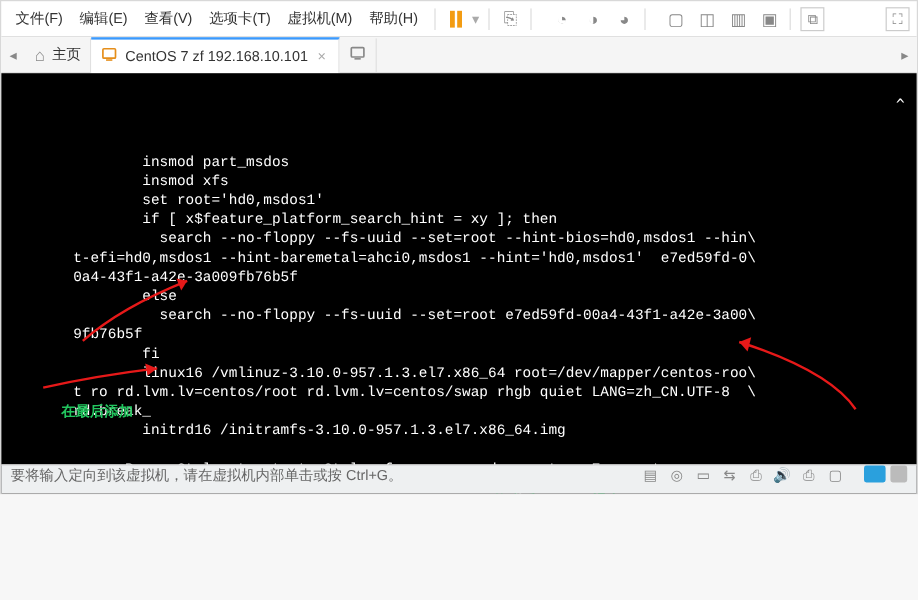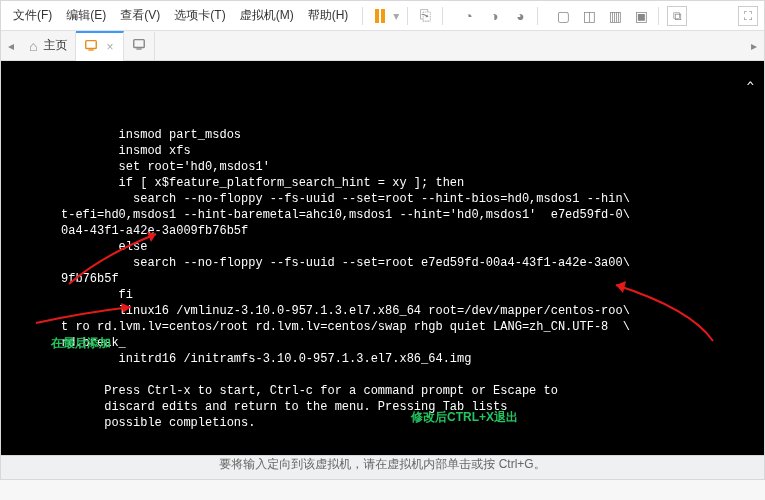--- a/index.html
+++ b/index.html
@@ -1,36 +1,36 @@
 <!DOCTYPE html>
 <html><head>
 <meta charset="utf-8">
 <style>
   * { box-sizing: border-box; }
   html,body { margin:0; padding:0; font-family:"Microsoft YaHei",Arial,sans-serif; font-size:12px; color:#333; background:#f7f7f7; }
-  .app { position:relative; width:765px; height:480px; background:#fff; overflow:hidden; border:1px solid #d8d8d8; }
+  .app { position:relative; width:765px; height:412px; background:#fff; overflow:hidden; border:1px solid #d8d8d8; }
   .menubar { display:flex; align-items:center; height:30px; border-bottom:1px solid #e0e0e0; padding:0 6px; gap:2px; }
   .menu-item { padding:4px 6px; border-radius:3px; cursor:default; }
   .sep { width:1px; height:18px; background:#ddd; margin:0 6px; }
   .pause { display:flex; gap:2px; align-items:center; padding:0 4px; }
   .pause span { display:inline-block; width:4px; height:14px; background:#f39c12; }
   .tb-icons { display:flex; gap:8px; align-items:center; margin-left:8px; }
   .tb-icon { width:18px; height:18px; display:flex; align-items:center; justify-content:center; color:#888; font-size:14px; }
   .spacer { flex:1; }
   .maxbtn { border:1px solid #ccc; width:20px; height:20px; display:flex; align-items:center; justify-content:center; color:#888; }
   .tabbar { display:flex; align-items:center; height:30px; border-bottom:1px solid #e0e0e0; background:#f5f5f5; }
   .tab { display:flex; align-items:center; padding:0 8px; height:28px; gap:6px; background:#f5f5f5; border-right:1px solid #e0e0e0; }
   .tab.active { background:#fff; border-top:2px solid #3b99fc; height:30px; }
   .tab .close { color:#aaa; padding:0 2px; }
   .tab-nav { width:20px; text-align:center; color:#888; }
   .home-ico { font-size:14px; color:#888; }
   .vm-ico svg { width:14px; height:14px; }
   .console { flex:1; background:#000; color:#fff; font-family:"Courier New",monospace; font-size:12px; line-height:16px; padding:18px 14px 8px 60px; position:relative; height:calc(500px - 30px - 30px - 24px); overflow:hidden; white-space:pre; }
   .console .annot-blue { color:#22c55e; font-family:"Microsoft YaHei",sans-serif; font-weight:600; }
-  .statusbar { position:absolute; left:0; right:0; bottom:0; height:24px; background:#eef0f1; border-top:1px solid #d8d8d8; display:flex; align-items:center; padding:0 8px; gap:6px; color:#666;flex-direction:column; }
+  .statusbar { position:absolute; left:0; right:0; bottom:0; height:24px; background:#eef0f1; border-top:1px solid #d8d8d8; display:flex; align-items:flex-start; padding:0 8px; gap:6px; color:#666; }
   .sb-icons { display:flex; gap:6px; align-items:center; margin-left:auto; }
   .sb-icon { width:16px; height:16px; color:#888; display:flex; align-items:center; justify-content:center; font-size:12px; }
   .sb-end { display:flex; gap:4px; margin-left:10px; }
   .sb-end .sq { width:18px; height:14px; background:#2aa0dd; border-radius:2px; }
   .sb-end .sq2 { width:14px; height:14px; background:#bbb; border-radius:2px; }
   svg.arrow { position:absolute; pointer-events:none; }
   .arrow path { stroke:#e61919; stroke-width:2; fill:none; }
   .arrow polygon { fill:#e61919; }
   .up-caret { position:absolute; right:10px; top:18px; color:#fff; font-family:monospace; }
 </style>
@@ -79,20 +79,21 @@
       <span class="home-ico">⌂</span>
       <span>主页</span>
     </div>
     <div class="tab active">
       <span class="vm-ico">
         <svg viewBox="0 0 16 16">
             <rect x="2" y="3" width="12" height="9" rx="1" fill="none" stroke="#e58e1a" stroke-width="1.6"></rect>
             <rect x="5" y="13" width="6" height="1.5" fill="#e58e1a"></rect>
           </svg>
       </span>
+      <span>CentOS 7 zf 192.168.10.101</span>
       <span class="close">×</span>
     </div>
     <div class="tab">
       <span class="vm-ico">
         <svg viewBox="0 0 16 16">
             <rect x="2" y="3" width="12" height="9" rx="1" fill="none" stroke="#888" stroke-width="1.6"></rect>
             <rect x="5" y="13" width="6" height="1.5" fill="#888"></rect>
           </svg>
       </span>
     </div>

